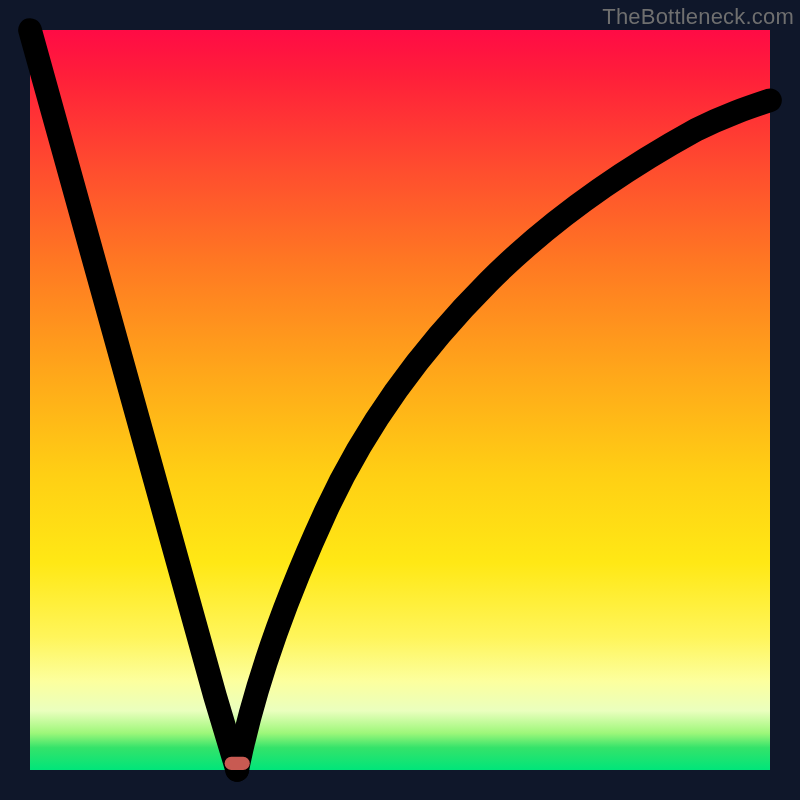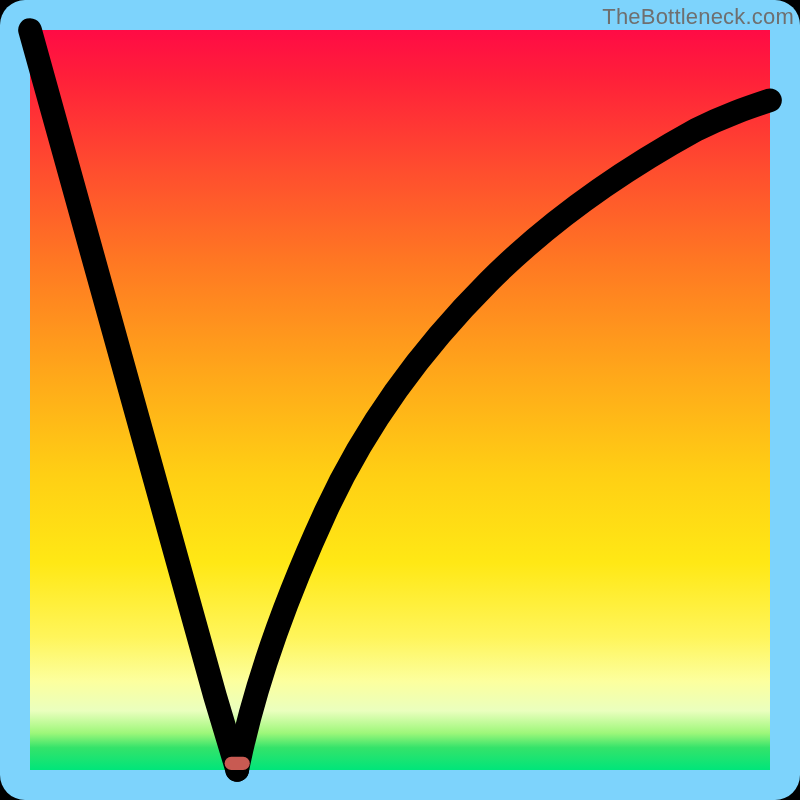--- a/index.html
+++ b/index.html
@@ -8,22 +8,21 @@
     width: 800px;
     height: 800px;
     background: #000;
     font-family: Arial, Helvetica, sans-serif;
     overflow: hidden;
   }
   .frame {
     position: relative;
     width: 800px;
     height: 800px;
-    background: #7dd3fc;
-    border-radius: 25px;
+    background: #0f172a;
   }
   .plot {
     position: absolute;
     left: 30px;
     top: 30px;
     width: 740px;
     height: 740px;
     
     background: linear-gradient(
       to bottom,

